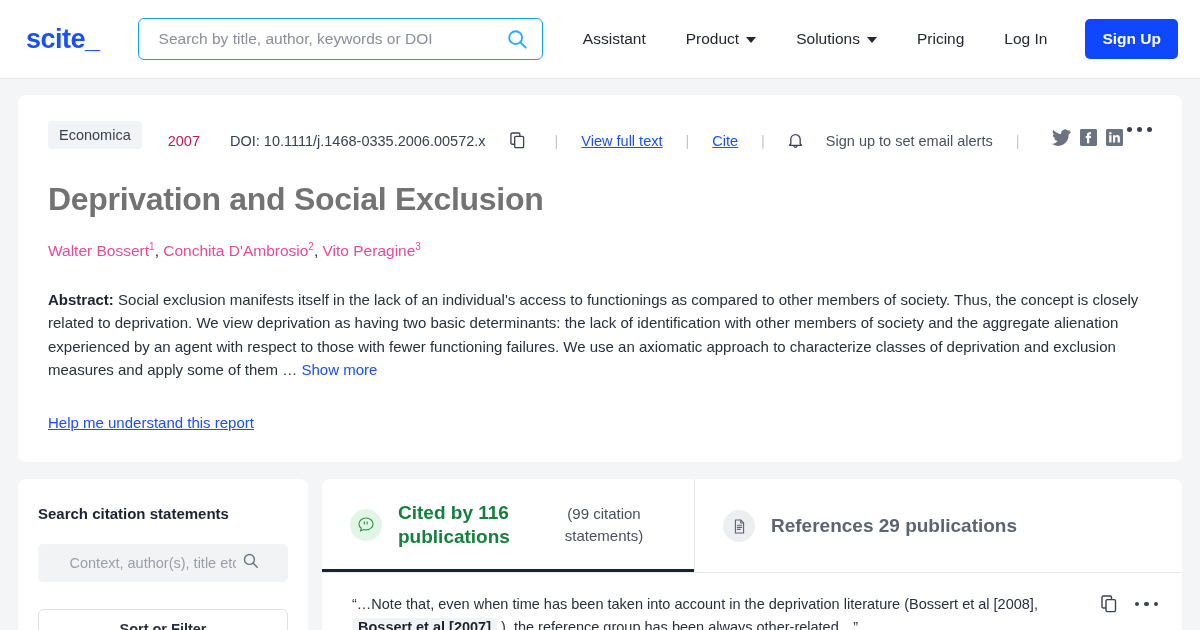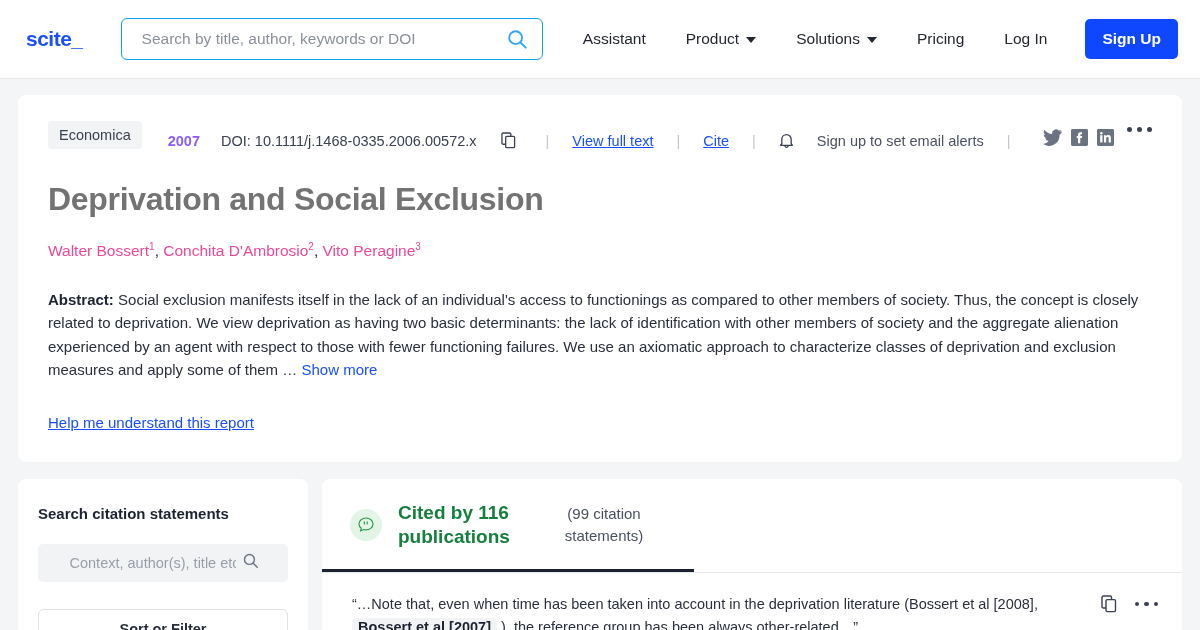--- a/index.html
+++ b/index.html
@@ -16,21 +16,21 @@
   .header {
     height: 79px;
     background: #ffffff;
     border-bottom: 1px solid #e8e8ea;
     display: flex;
     align-items: center;
     padding: 0 22px 0 26px;
     position: relative;
   }
   .logo {
-    font-size: 21px;
+    font-size: 27px;
     font-weight: 700;
     color: #1a4fff;
     letter-spacing: -0.5px;
     user-select: none;
     padding-right: 10px;
   }
   .search-wrap {
     margin-left: 28px;
     width: 441px;
     height: 42px;
@@ -108,21 +108,21 @@
     flex-wrap: nowrap;
   }
   .journal-badge {
     background: #f2f3f5;
     border-radius: 4px;
     padding: 6px 11px;
     font-size: 14.5px;
     color: #3b4151;
     margin-right: 10px;
   }
-  .year { font-weight: 700; color: #8b5cf6; margin-right: 5px; }
+  .year { font-weight: 400; color: #be185d; margin-right: 14px; }
   .doi { color: #3b4151; }
   .copy-ico { width: 15px; height: 17px; margin: 0 7px 0 8px; cursor: pointer; }
   .sep { color: #c2c6cf; margin: 0 7px; }
   .mlink { color: #1a4fff; text-decoration: underline; cursor: pointer; }
   .bell { width: 15px; height: 17px; margin-right: 7px; }
   .alerts { color: #4a5060; cursor: pointer; }
   .socials { display: flex; align-items: center; gap: 9px; margin-left: 10px; }
 
   .dots-menu {
     position: absolute;
@@ -398,20 +398,29 @@
         <span class="tab-ico-circle ico-green">
           <svg width="18" height="18" viewBox="0 0 20 20" fill="none" stroke="#2e9b4e" stroke-width="1.3">
             <path d="M10 2.2c4.3 0 7.8 2.9 7.8 6.6 0 3.6-3.5 6.6-7.8 6.6-.9 0-1.8-.1-2.6-.4l-3.6 1.6 1-2.9C3 12.5 2.2 10.8 2.2 8.8 2.2 5.1 5.7 2.2 10 2.2z" stroke-linejoin="round"></path>
             <path d="M8.2 6.6v2.2M11.3 6.6v2.2" stroke-linecap="round"></path>
           </svg>
         </span>
         <span class="tab-label">Cited by 116 publications</span>
         <span class="tab-sub">(99 citation statements)</span>
       </div>
 
+      <div class="tab inactive">
+        <span class="tab-ico-circle ico-gray">
+          <svg width="17" height="17" viewBox="0 0 20 20" fill="none" stroke="#5e646f" stroke-width="1.3">
+            <path d="M5.2 2.4h6.3l3.3 3.3v11.9H5.2z" stroke-linejoin="round"></path>
+            <path d="M11.5 2.4v3.4h3.3M7.4 8.6h5.2M7.4 11h5.2M7.4 13.4h3.4" stroke-linecap="round"></path>
+          </svg>
+        </span>
+        <span class="tab-label wide muted">References 29 publications</span>
+      </div>
     </div>
 
     <div class="statement">
       <div class="statement-text">
         <span>“…Note that, even when time has been taken into account in the deprivation literature (Bossert et al [2008], </span><span class="cite-chip">Bossert et al [2007]</span><span> ), the reference group has been always other-related…”</span>
       </div>
       <div class="stmt-actions">
         <span>
           <svg width="16" height="18" viewBox="0 0 16 18" fill="none" stroke="#3b4151" stroke-width="1.4">
             <rect x="1" y="1" width="9.5" height="12" rx="1.3"></rect>

